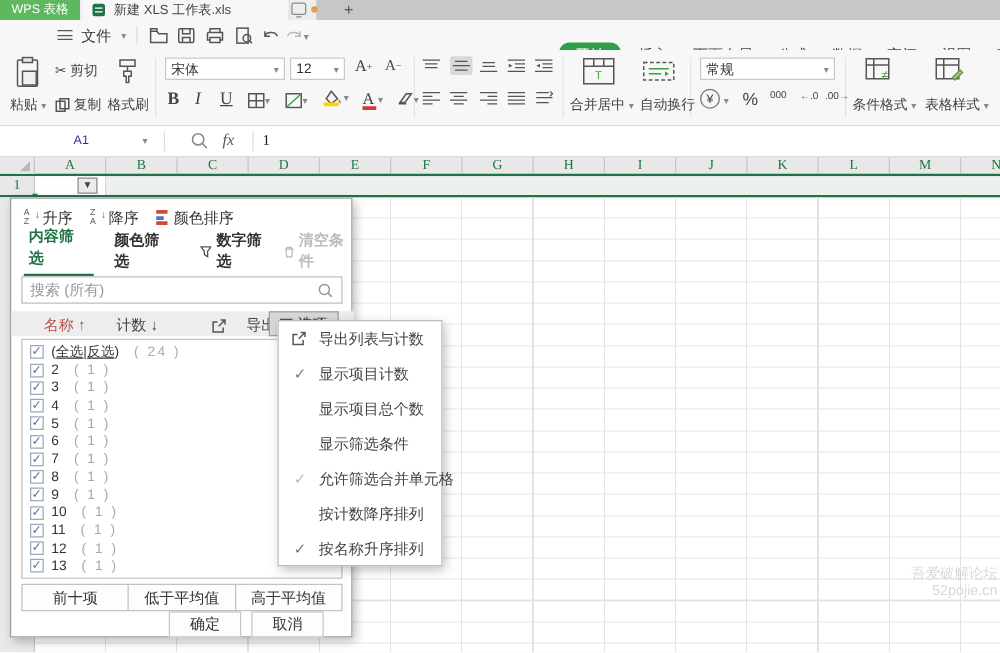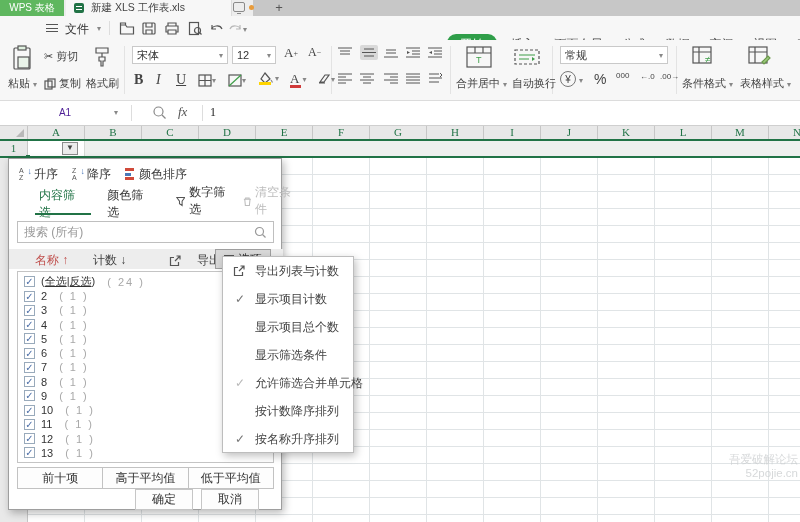--- a/index.html
+++ b/index.html
@@ -76,21 +76,21 @@
   .watermark { position:absolute; right:2px; top:294px; text-align:right; color:var(--wm-gray); opacity:.75; font-size:11.5px; line-height:14px; }
 
   
   .fpanel { left:8px; top:158px; width:274px; height:352px; background:#fff; border:1px solid #9e9e9e; box-shadow:2px 3px 8px rgba(0,0,0,.28); z-index:5; }
   .sortbar { position:absolute; left:0; top:4px; width:100%; height:22px; display:flex; align-items:center; gap:14px; padding-left:10px; font-size:12px; color:#333; }
   .sortitem { display:flex; align-items:center; gap:4px; }
   .azicon { width:11px; height:14px; font-size:7px; line-height:7px; color:#555; display:inline-block; text-align:left; position:relative; padding-right:4px; }
   .azicon:after { content:"↓"; position:absolute; right:-2px; top:1px; font-size:9px; color:#4a78b8; }
   .colorbars { width:10px; height:12px; position:relative; }
   .colorbars i { position:absolute; left:0; height:3px; display:block; }
-  .ftabs { position:absolute; left:16px; top:28px; width:100%; height:28px; display:flex; font-size:12px; }
+  .ftabs { position:absolute; left:0; top:28px; width:100%; height:28px; display:flex; align-items:center; font-size:12px;font-weight:bold; }
   .ftab-content { color:var(--sheet-green); margin-left:14px; position:relative; padding-bottom:6px; }
   .ftab-content:after { content:""; position:absolute; left:-4px; bottom:0; width:56px; height:2px; background:var(--sheet-green); }
   .ftab-color { color:#333; margin-left:26px; }
   .ftab-number { color:#333; margin-left:26px; display:flex; align-items:center; gap:4px; }
   .ftab-clear { color:var(--disabled-gray); margin-left:12px; display:flex; align-items:center; gap:3px; }
   .searchbox { position:absolute; left:8px; top:62px; width:257px; height:22px; border:1px solid #bfbfbf; background:#fff; display:flex; align-items:center; padding:0 6px; color:#9a9a9a; font-size:12px; justify-content:space-between; }
   .listheader { position:absolute; left:0px; top:90px; width:274px; height:20px; background:#ededed; font-size:12px; }
   .lh-name { position:absolute; left:26px; top:3px; color:var(--name-orange); }
   .lh-count { position:absolute; left:84px; top:3px; color:#444; }
   .lh-export { position:absolute; left:160px; top:3px; color:#444; display:flex; gap:16px; align-items:center; }
@@ -551,22 +551,22 @@
         
           <div class="lrow">
             <span class="cbx">✓</span>
             <span>13</span>
             <span class="lcount">( 1 )</span>
           </div>
         </div>
     </div>
     <div class="btm3">
       <div>前十项</div>
+      <div>低于平均值</div>
       <div>高于平均值</div>
-      <div>低于平均值</div>
     </div>
     <div class="okcancel">
       <div class="pbtn" style="left:126px">确定</div>
       <div class="pbtn" style="left:192px">取消</div>
     </div>
   </div>
 
   <div class="abs omenu">
 
       <div class="oitem">

